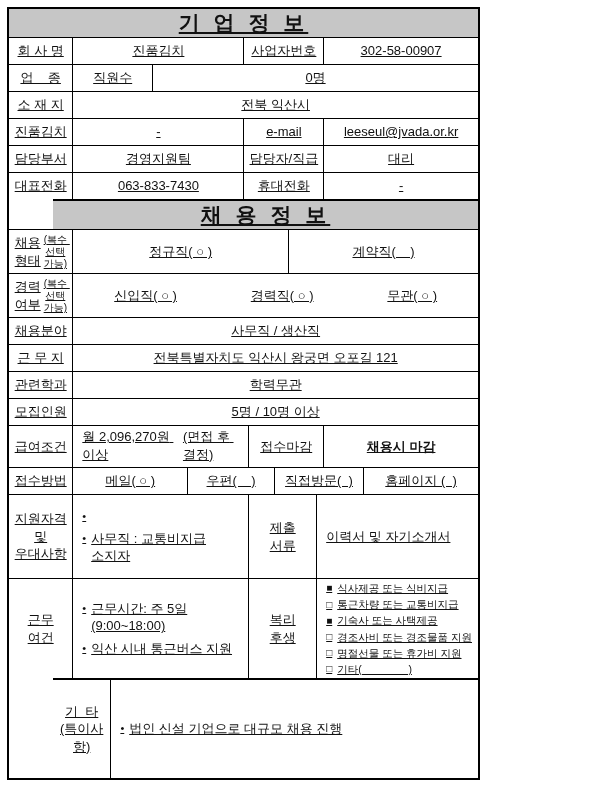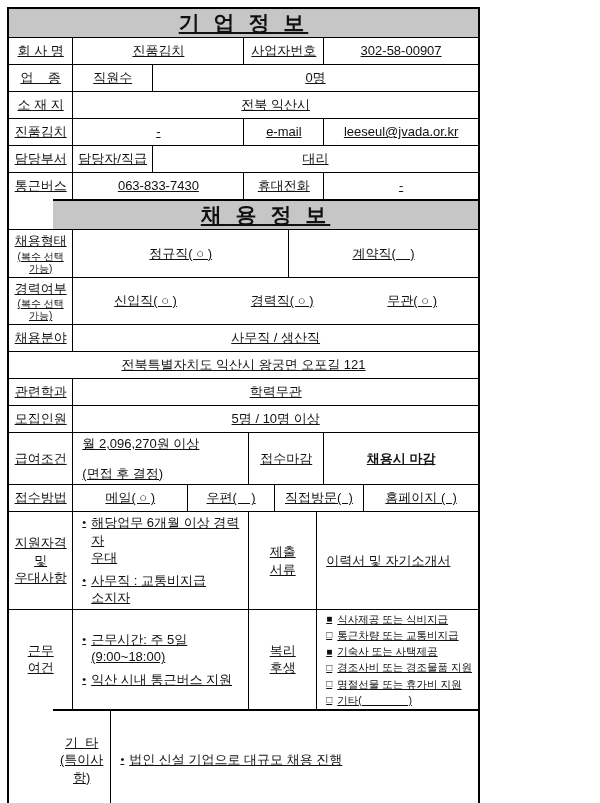--- a/index.html
+++ b/index.html
@@ -14,21 +14,21 @@
   .row { display:flex; align-items:stretch; border-top:1px solid var(--bd); }
   .row:first-child { border-top:none; }
   .row.thick { border-top:2px solid var(--bd);margin-left:44px; }
   .cell {
     display:flex; align-items:center; justify-content:center;
     text-align:center; white-space:pre-wrap; padding:2px 4px;
     border-left:1px solid var(--bd); line-height:1.35;
   }
   .cell:first-child { border-left:none; }
   .cell.left { justify-content:flex-start; text-align:left; padding-left:9px; }
-  .cell.col { flex-direction:column; }
+  .cell.col { flex-direction:row; }
   .band {
     background:var(--header-bg); min-height:27px;
     display:flex; align-items:center; justify-content:center;
     font-weight:bold; font-size:21px; letter-spacing:4px;
   }
   .bold { font-weight:bold; }
   .note { font-size:10px; line-height:1.2; margin-top:1px; }
   
   .r27 { min-height:27px; } .r44 { min-height:44px; } .r42 { min-height:42px; }
   .r84 { min-height:84px; } .r100 { min-height:100px; }
@@ -73,25 +73,26 @@
       <div class="cell w-grow">전북 익산시</div>
     </div>
     <div class="row r27">
       <div class="cell w-label">진품김치</div>
       <div class="cell w-iv">-</div>
       <div class="cell w-il2">e-mail</div>
       <div class="cell w-grow">leeseul@jvada.or.kr</div>
     </div>
     <div class="row r27">
       <div class="cell w-label">담당부서</div>
+      <div class="cell w-iv">경영지원팀</div>
       <div class="cell w-il2">담당자/직급</div>
       <div class="cell w-grow">대리</div>
     </div>
     <div class="row r27">
-      <div class="cell w-label">통근버스</div>
+      <div class="cell w-label">대표전화</div>
       <div class="cell w-iv">063-833-7430</div>
       <div class="cell w-il2">휴대전화</div>
       <div class="cell w-grow">-</div>
     </div>
 
     <div class="row band thick">
       <span>채 용 정 보</span>
     </div>
 
     <div class="row r44">
@@ -117,20 +118,21 @@
           <span>무관( ○ )</span>
         </div>
       </div>
     </div>
 
     <div class="row r27">
       <div class="cell w-label">채용분야</div>
       <div class="cell w-grow">사무직 / 생산직</div>
     </div>
     <div class="row r27">
+      <div class="cell w-label">근 무 지</div>
       <div class="cell w-grow">전북특별자치도 익산시 왕궁면 오포길 121</div>
     </div>
     <div class="row r27">
       <div class="cell w-label">관련학과</div>
       <div class="cell w-grow">학력무관</div>
     </div>
     <div class="row r27">
       <div class="cell w-label">모집인원</div>
       <div class="cell w-grow">5명 / 10명 이상</div>
     </div>
@@ -154,22 +156,20 @@
     </div>
 
     <div class="row r84">
       <div class="cell w-label">지원자격
 및
 우대사항</div>
       <div class="cell w-q1 left">
         <div class="bullets">
           <div class="bullet-line">
             <span class="blt">•</span>
-            <span>해당업무 6개월 이상 경력자
-우대</span>
           </div>
           <div class="bullet-line">
             <span class="blt">•</span>
             <span>사무직 : 교통비지급
 소지자</span>
           </div>
         </div>
       </div>
       <div class="cell w-q2">제출
 서류</div>

